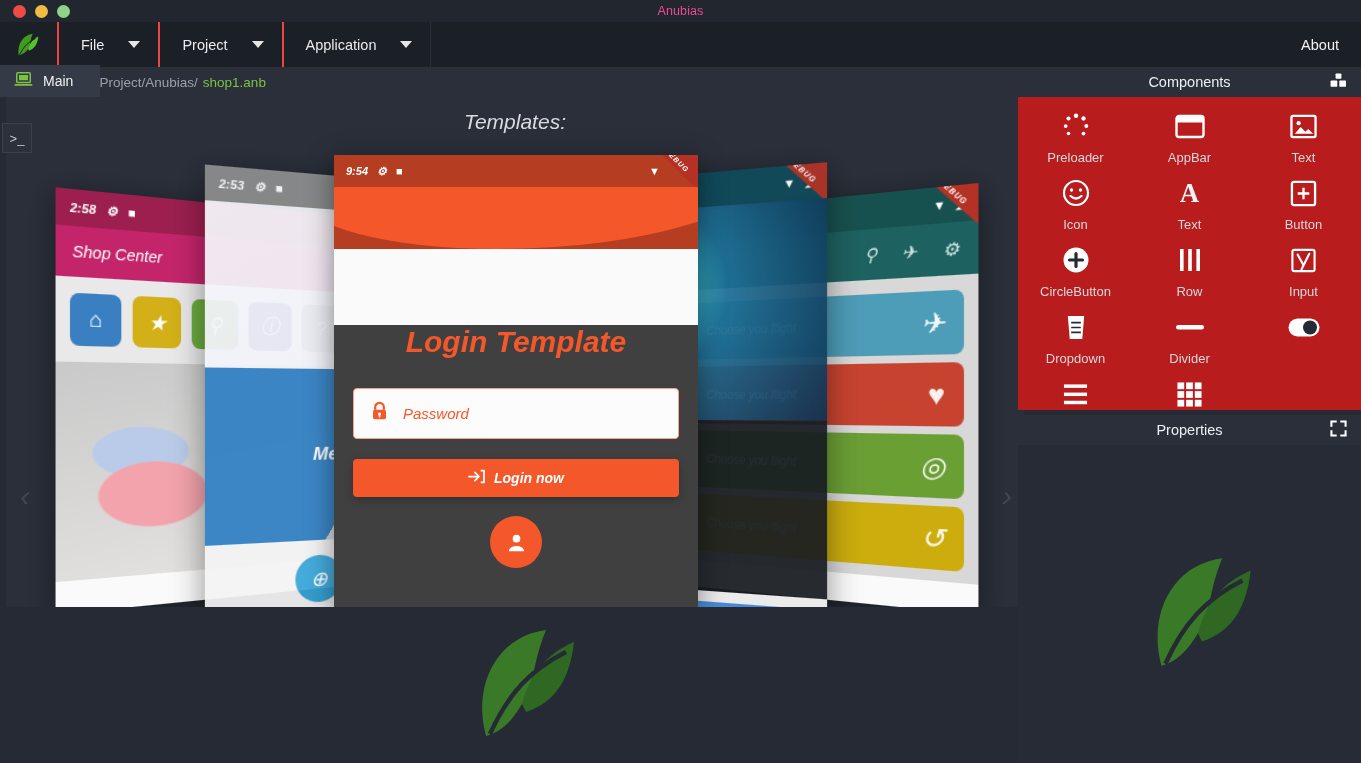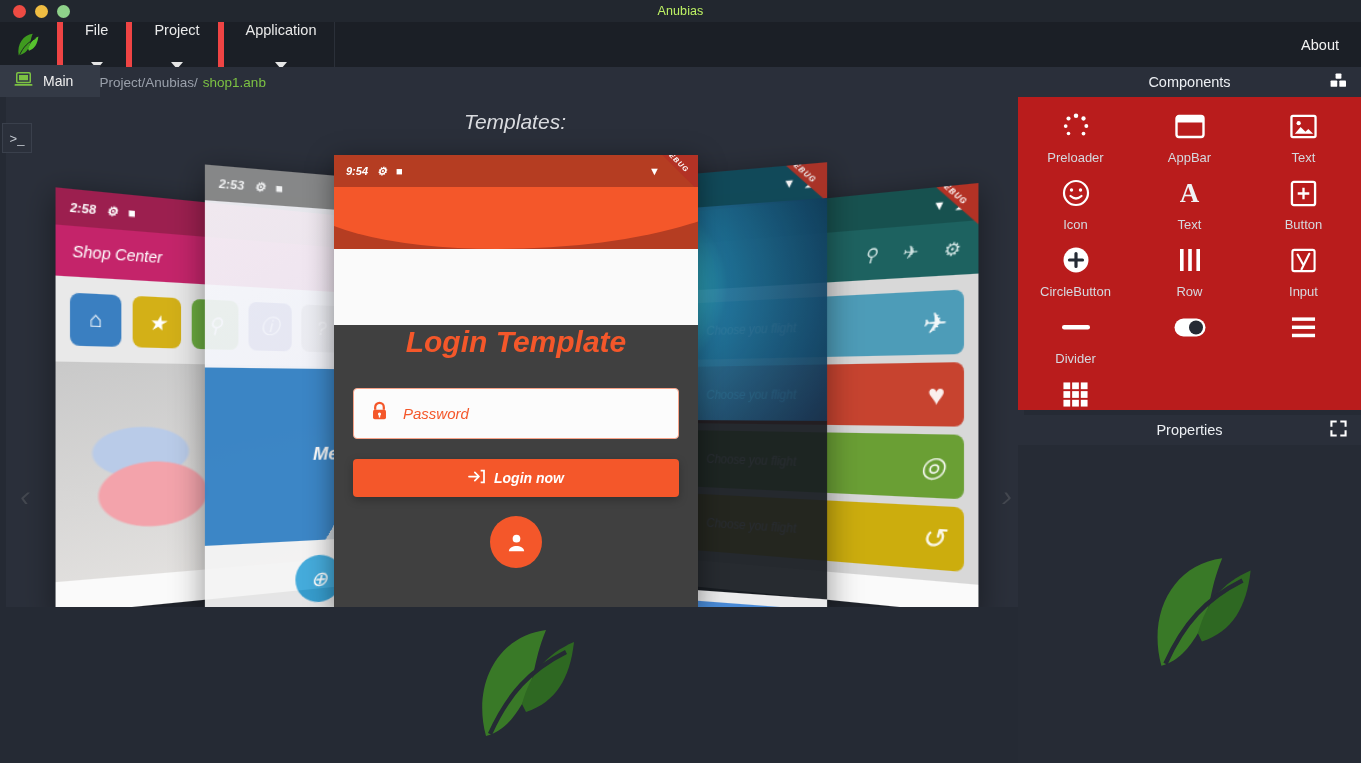--- a/index.html
+++ b/index.html
@@ -15,39 +15,39 @@
   #titlebar {
     position:absolute; top:0; left:0; width:1361px; height:22px;
     background:#22272f;
     display:flex; align-items:center;
   }
   .traffic { display:flex; gap:9px; margin-left:13px; }
   .dot { width:13px; height:13px; border-radius:50%; }
   .dot.red{background:#ed4b43;} .dot.yellow{background:#f0bd42;} .dot.green{background:#8fd28a;}
   #window-title {
     position:absolute; left:0; width:1361px; text-align:center;
-    font-size:12.5px; color:#bef264; letter-spacing:.1px;
+    font-size:12.5px; color:#ec4899; letter-spacing:.1px;
   }
 
   
   #menubar {
     position:absolute; top:22px; left:0; width:1361px; height:45px;
     background:#1b1f26;
     display:flex; align-items:stretch;
   }
   #app-logo {
     width:58px; display:flex; align-items:center; justify-content:center;
   }
   .menu-item {
     display:flex; align-items:center; gap:24px;
     padding:0 18px 0 22px;
-    border-left:6px solid #ef4444;
+    border-left:2px solid #ef4444;
     border-right:1px solid #2b3039;
     margin-left:-1px;
-    font-size:14.5px; color:#eaeaea; cursor:pointer;flex-direction:column;
+    font-size:14.5px; color:#eaeaea; cursor:pointer;
   }
   .menu-item .caret {
     width:0;height:0;border-left:6px solid transparent;border-right:6px solid transparent;
     border-top:7px solid #e6e6e6;
   }
   #about-btn {
     margin-left:auto; display:flex; align-items:center;
     padding:0 22px; font-size:14.5px; color:#f2f2f2; cursor:pointer;
   }
 
@@ -587,20 +587,29 @@
     <div class="comp">
       <span class="cicon">
         <svg width="27" height="27" viewBox="0 0 28 28">
           <rect x="2.5" y="3" width="23" height="22" rx="2" fill="none" stroke="#fff" stroke-width="2.2"></rect>
           <path d="M8 8 l6 11 M20 7 l-8 16" stroke="#fff" stroke-width="2.2" fill="none" stroke-linecap="round"></path>
         </svg>
       </span>
       <span class="clabel">Input</span>
     </div>
 
+    <div class="comp">
+      <span class="cicon">
+        <svg width="22" height="27" viewBox="0 0 22 28">
+          <path d="M2.5 2 h17 l-2 24 h-13 Z" fill="#fff"></path>
+          <path d="M6 9 h10 M6 14 h10 M6 19 h10" stroke="#252a34" stroke-width="1.8"></path>
+        </svg>
+      </span>
+      <span class="clabel">Dropdown</span>
+    </div>
 
     <div class="comp">
       <span class="cicon">
         <svg width="30" height="10" viewBox="0 0 30 10">
             <rect x="1" y="3" width="28" height="4.5" rx="2.2" fill="#fff"></rect>
           </svg>
       </span>
       <span class="clabel">Divider</span>
     </div>
 

